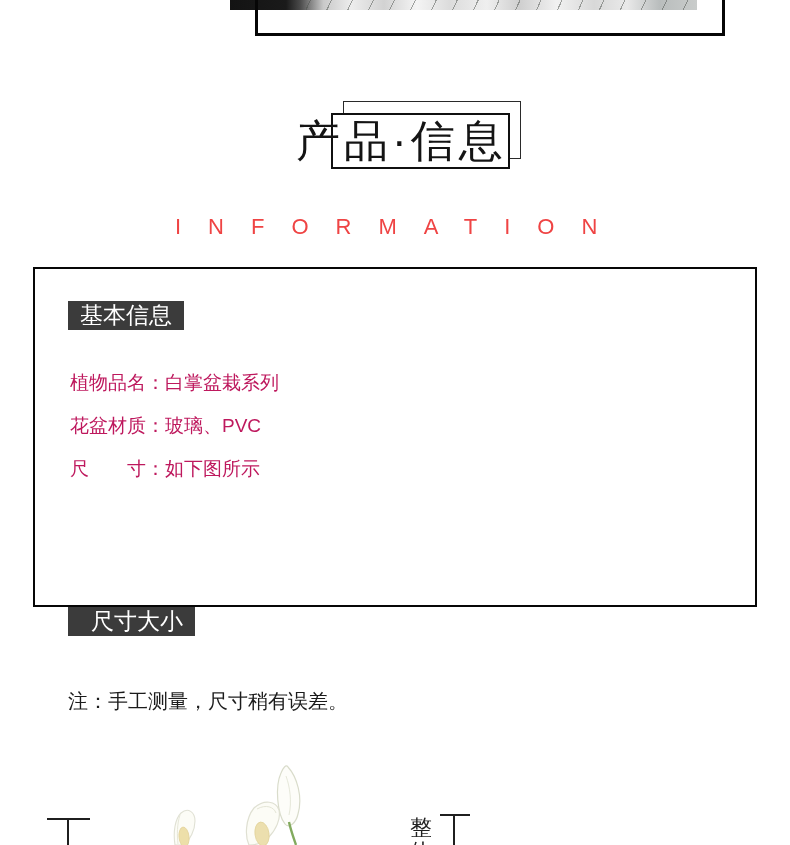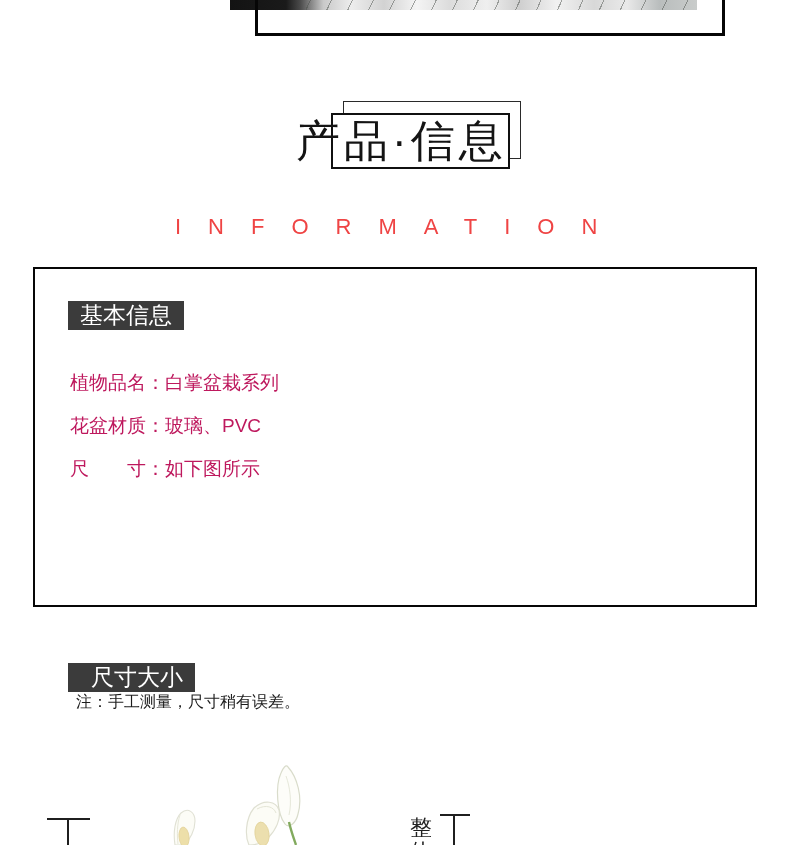--- a/index.html
+++ b/index.html
@@ -22,22 +22,22 @@
     letter-spacing:4px;color:#141414;white-space:nowrap;text-align:right;}
   .subtitle{position:absolute;left:175px;top:186px;z-index:2;font-size:22px;line-height:26px;
     letter-spacing:27px;color:#ef4444;font-weight:300;white-space:nowrap;margin-top:28px;}
   
   .info-box{position:absolute;left:33px;top:267px;width:720px;height:336px;border:2px solid #060606;background:#fff;}
   .section-label{position:absolute;background:#3b3b3b;color:#ffffff;font-size:23px;height:29px;line-height:29px;padding:0 12px;white-space:nowrap;}
   .label-basic{left:33px;top:32px;}
   .info-rows{position:absolute;left:35px;top:92px;right:20px;}
   .info-row{height:43px;line-height:43px;font-size:19px;color:#be185d;white-space:nowrap;}
   
-  .label-size{left:68px;top:663px;padding-left:23px;}
-  .note{position:absolute;left:76px;top:689px;font-size:16px;line-height:25px;color:#1b1b1b;white-space:nowrap;}
+  .label-size{left:68px;top:607px;padding-left:23px;}
+  .note{position:absolute;left:68px;top:689px;font-size:20px;line-height:25px;color:#1b1b1b;white-space:nowrap;}
   
   .plant-svg{position:absolute;left:150px;top:752px;width:240px;height:93px;}
   .dim-bar{position:absolute;background:#1f1f1f;}
   .dim-left-bar{left:47px;top:818px;width:43px;height:2px;}
   .dim-left-line{left:67px;top:818px;width:2px;height:27px;}
   .dim-right-bar{left:440px;top:814px;width:30px;height:2px;}
   .dim-right-line{left:453px;top:814px;width:2px;height:31px;}
   .dim-vertical-label{position:absolute;left:410px;top:816px;width:24px;font-size:22px;line-height:24px;color:#222;word-break:break-all;}
 </style>
 </head>

